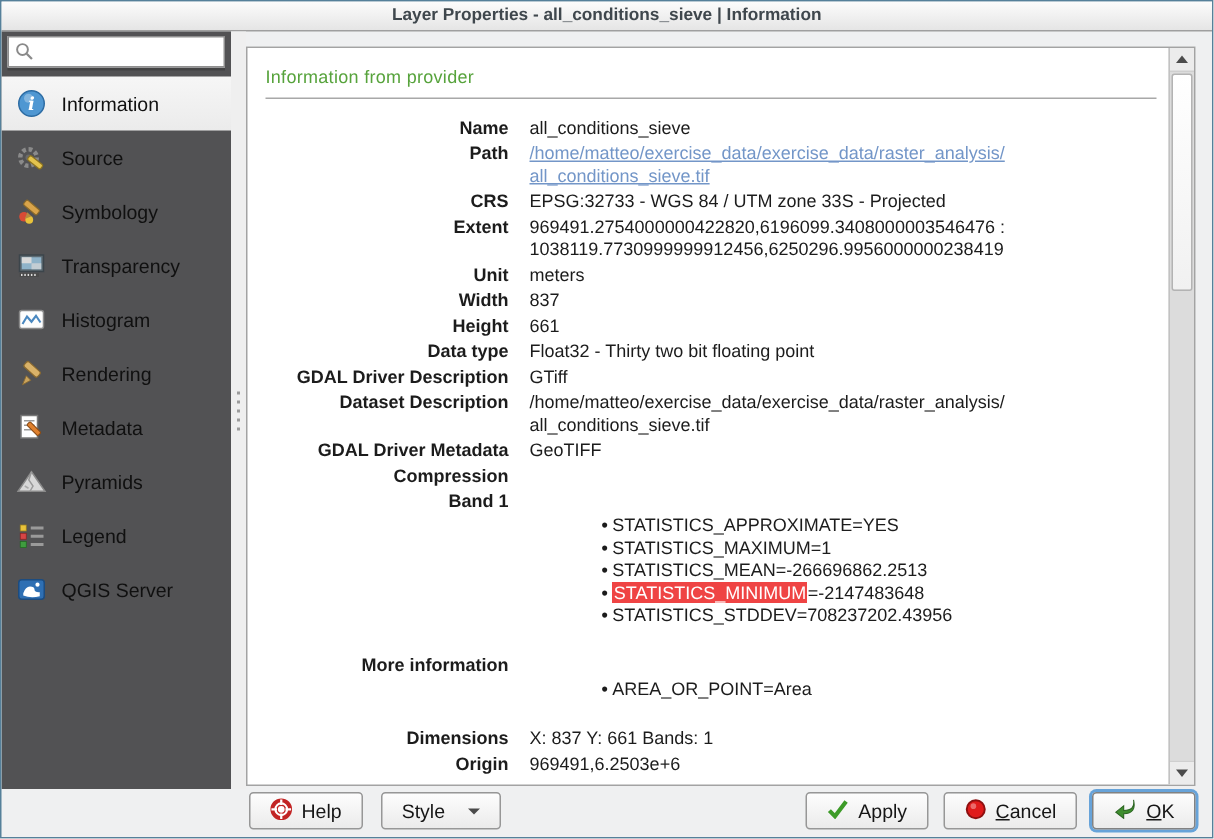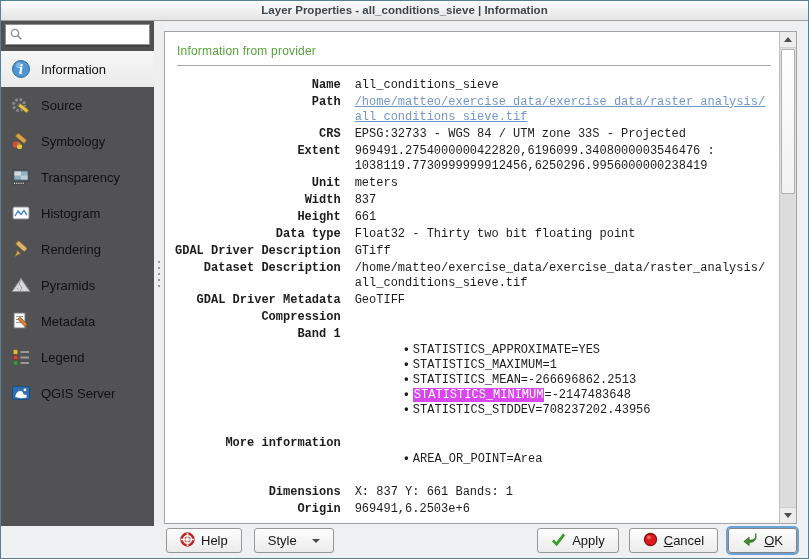--- a/index.html
+++ b/index.html
@@ -38,29 +38,29 @@
   
   .panel { flex:1 1 auto; margin:10px 11px 2px 0; background:#fff; border:1px solid #a3a3a3;
            position:relative; overflow:hidden; }
   .scrollarea { position:absolute; left:0; top:0; right:17px; bottom:0; overflow:hidden;
                 padding:8px 6px 0 10px; }
   h2.section { color:#57a33c; font-size:12px; font-weight:normal; margin:4px 0 7px 2px; letter-spacing:0.2px; }
   hr.rule { border:none; border-top:1px solid #a8a8a8; margin:0 2px 11px 2px; }
   h2.section.next { margin-top:32px; }
 
   table.info { border-collapse:collapse; font-size:12px; color:#1c1c1c; width:100%; }
-  td { vertical-align:top; padding:1px 0; line-height:15px;font-family:Liberation Mono, monospace; }
+  td { vertical-align:top; padding:1px 0; line-height:15px; }
   td.lbl { width:178px; text-align:right; font-weight:bold; padding-right:14px; white-space:nowrap; }
   td.val { padding-right:4px; }
   td.val .line { line-height:15px; }
   a.pathlink { color:#7396c8; text-decoration:underline; }
   ul.bullets { list-style:none; margin:16px; padding:0 0 0 32px; }
   ul.bullets li { line-height:15px; }
   ul.bullets li::before { content:"\2022"; font-weight:bold; margin-right:3px; }
-  .hl { background:#d946ef; color:#fff; padding:0 1px; }
+  .hl { background:#ef4444; color:#fff; padding:0 1px; }
 
   
   .scrollbar { position:absolute; right:0; top:0; bottom:0; width:17px; background:#dcdcdc;
                border-left:1px solid #c2c2c2; }
   .sb-btn { position:absolute; left:0; right:0; height:16px; background:#ececec;
             display:flex; align-items:center; justify-content:center; }
   .sb-btn.up { top:0; border-bottom:1px solid #cfcfcf; }
   .sb-btn.down { bottom:0; border-top:1px solid #cfcfcf; }
   .tri-up { width:0; height:0; border-left:4px solid transparent; border-right:4px solid transparent;
             border-bottom:5px solid #4c4c4c; }
@@ -165,38 +165,38 @@
             <svg width="20" height="20" viewBox="0 0 20 20">
                 <rect x="7.5" y="1.5" width="12" height="4.6" rx="1.4" transform="rotate(42 7.5 1.5)" fill="#d9b269" stroke="#8a6a30" stroke-width="0.8"></rect>
                 <path d="M6.5 11.5 L9.5 14.5 L4 17.5 Z" fill="#caa35c" stroke="#8a6a30" stroke-width="0.6"></path>
               </svg>
           </span>
           <span>Rendering</span>
         </div>
         <div class="nav-item">
           <span class="nav-icon">
             <svg width="20" height="20" viewBox="0 0 20 20">
-                <polygon points="10,3.5 19,16.5 1,16.5" fill="#d8d8d8" stroke="#8a8a8a"></polygon>
-                <path d="M10 3.5 L8.2 9 L11 13 L9 16.5" fill="none" stroke="#9a9a9a"></path>
-                <path d="M5.5 13 L8 14.5" stroke="#aaa"></path>
-              </svg>
-          </span>
-          <span>Pyramids</span>
-        </div>
-        <div class="nav-item">
-          <span class="nav-icon">
-            <svg width="20" height="20" viewBox="0 0 20 20">
                 <rect x="3" y="2" width="11" height="15" fill="#fff" stroke="#777"></rect>
                 <line x1="5" y1="5.5" x2="12" y2="5.5" stroke="#9a9a9a"></line>
                 <line x1="5" y1="8.5" x2="12" y2="8.5" stroke="#9a9a9a"></line>
                 <line x1="5" y1="11.5" x2="10" y2="11.5" stroke="#9a9a9a"></line>
                 <rect x="9" y="6" width="10.5" height="3.2" rx="1" transform="rotate(45 9 6)" fill="#e0812e" stroke="#8a4a12" stroke-width="0.7"></rect>
               </svg>
           </span>
           <span>Metadata</span>
+        </div>
+        <div class="nav-item">
+          <span class="nav-icon">
+            <svg width="20" height="20" viewBox="0 0 20 20">
+                <polygon points="10,3.5 19,16.5 1,16.5" fill="#d8d8d8" stroke="#8a8a8a"></polygon>
+                <path d="M10 3.5 L8.2 9 L11 13 L9 16.5" fill="none" stroke="#9a9a9a"></path>
+                <path d="M5.5 13 L8 14.5" stroke="#aaa"></path>
+              </svg>
+          </span>
+          <span>Pyramids</span>
         </div>
         <div class="nav-item">
           <span class="nav-icon">
             <svg width="20" height="20" viewBox="0 0 20 20">
                 <rect x="2.5" y="3" width="4" height="4" fill="#e8c23a" stroke="#9a7d1f" stroke-width="0.5"></rect>
                 <rect x="9.5" y="4" width="8.5" height="2" fill="#9a9a9a"></rect>
                 <rect x="2.5" y="8.5" width="4" height="4" fill="#d64545" stroke="#8a2020" stroke-width="0.5"></rect>
                 <rect x="9.5" y="9.5" width="8.5" height="2" fill="#9a9a9a"></rect>
                 <rect x="2.5" y="14" width="4" height="4" fill="#3f9c3f" stroke="#1f6a1f" stroke-width="0.5"></rect>
                 <rect x="9.5" y="15" width="8.5" height="2" fill="#9a9a9a"></rect>

